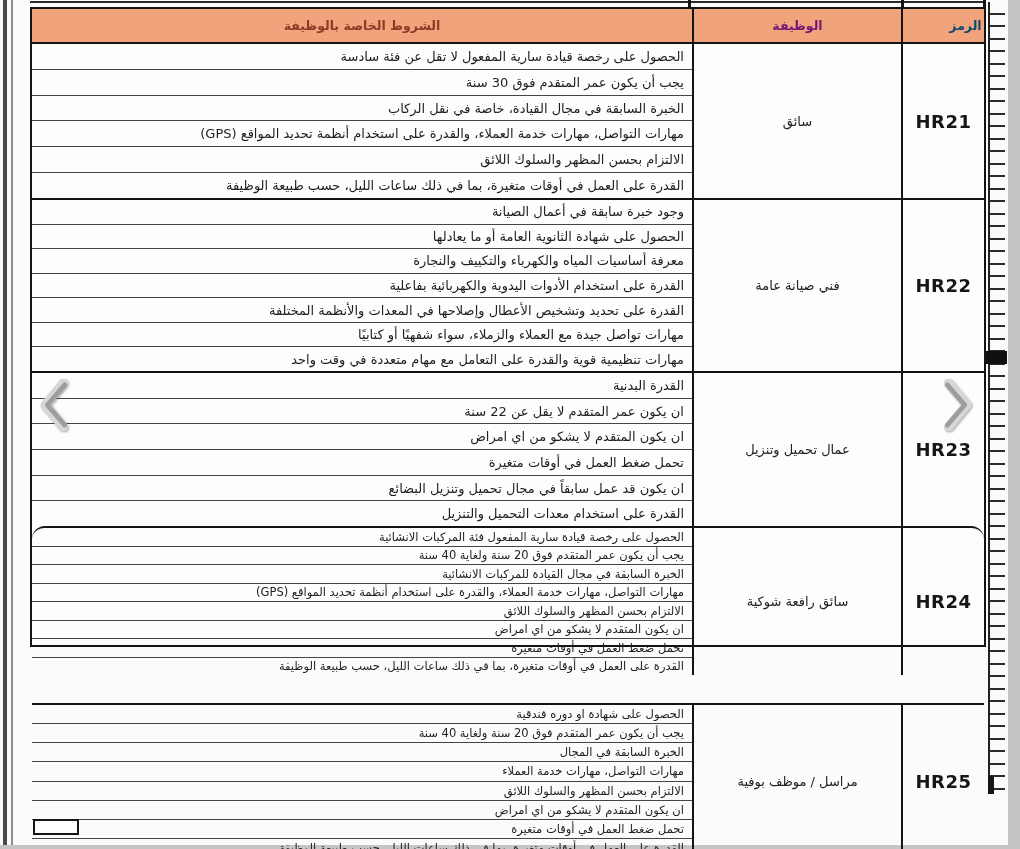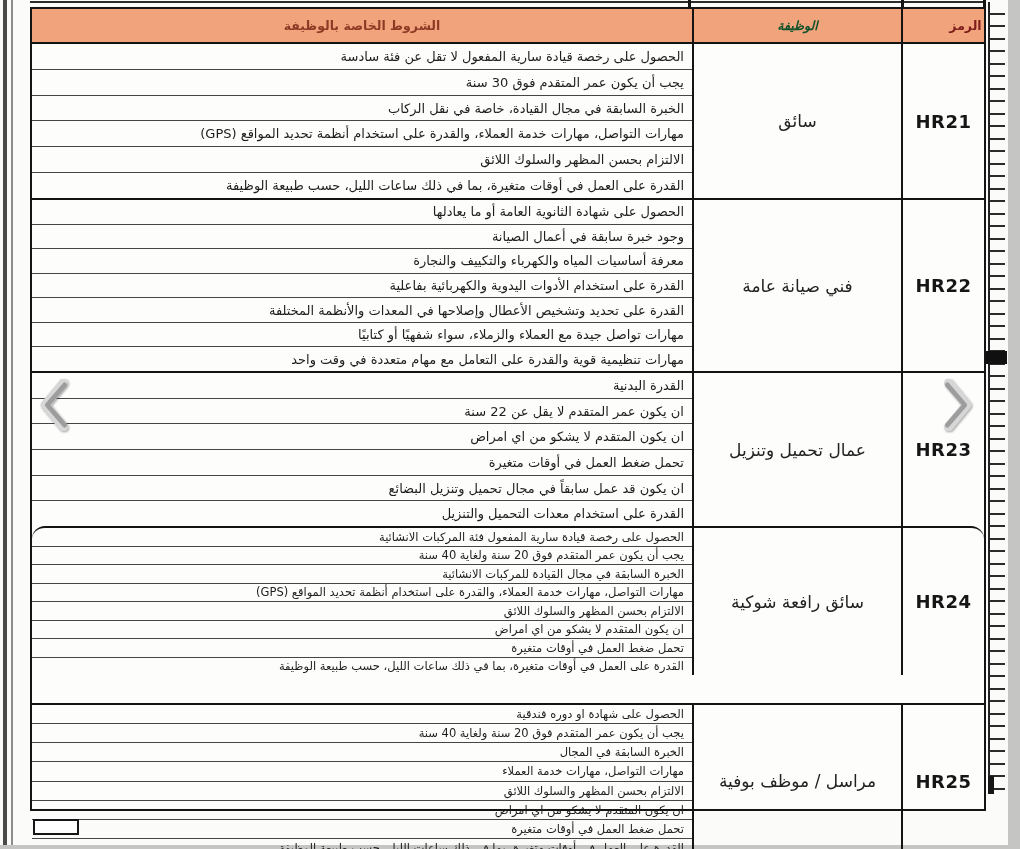--- a/index.html
+++ b/index.html
@@ -8,21 +8,21 @@
     background:#c5c5c4;
     font-family:"DejaVu Sans", sans-serif;
   }
   .paper{position:absolute;left:0;top:0;width:1008px;height:845px;background:#fbfbf9;}
   .edge-a{position:absolute;left:3px;top:0;width:4px;height:845px;background:#4a4a4a;}
   .edge-b{position:absolute;left:11px;top:0;width:2px;height:845px;background:#8d8d8d;}
   .top-line{position:absolute;left:30px;top:1px;width:956px;height:2px;background:#2c2c2c;}
   .top-stub{position:absolute;top:0;width:3px;height:8px;background:#141414;}
 
   .jobs-table{
-    position:absolute;left:30px;top:7px;width:956px;height:804px;
+    position:absolute;left:30px;top:7px;width:956px;height:640px;
     border:2.5px solid #141414;box-sizing:border-box;
     display:flex;flex-direction:column;background:#fdfdfc;
   }
   .header-row{
     display:flex;height:33px;flex:0 0 33px;
   }
   .cell{box-sizing:border-box;}
   .col-cond{width:660px;flex:0 0 660px;}
   .col-job{width:211px;flex:0 0 211px;border-left:2.5px solid #141414;border-right:2.5px solid #141414;}
   .col-code{flex:1;}
@@ -34,21 +34,21 @@
   .section-row:last-child{flex:1;margin-top:28px;}
   .cond-stack{display:flex;flex-direction:column;}
   .crow{
     flex:1;display:flex;align-items:center;direction:rtl;
     padding:4px 8px;font-size:13px;color:#1e1e1e;
     border-bottom:1.6px solid #454545;white-space:nowrap;overflow:hidden;
   }
   .crow:last-child{border-bottom:none;}
   .dense .crow{font-size:11.5px;}
   .job-cell{display:flex;align-items:center;justify-content:center;direction:rtl;
-    font-size:17px;color:#222;}
+    font-size:13px;color:#222;}
   .code-cell{display:flex;align-items:center;justify-content:center;
     font-size:18px;font-weight:bold;color:#161616;letter-spacing:.5px;}
 
   .ruler{
     position:absolute;left:988px;top:2px;width:17px;height:791px;
     border-left:2px solid #222;box-sizing:border-box;
     background:repeating-linear-gradient(to bottom,
       rgba(0,0,0,0) 0, rgba(0,0,0,0) 10.5px, #2b2b2b 10.5px, #2b2b2b 12.5px);
   }
   .ruler-marker{position:absolute;left:986px;top:351px;width:21px;height:13px;background:#101010;}
@@ -71,40 +71,40 @@
 <div class="edge-a"></div>
 <div class="edge-b"></div>
 <div class="top-line"></div>
 <div class="top-stub" style="left:688px"></div>
 <div class="top-stub" style="left:901px"></div>
 <div class="top-stub" style="left:983px"></div>
 
 <div class="jobs-table">
   <div class="header-row">
     <div class="cell col-cond hcell" style="background: rgb(241, 164, 123); color: rgb(143, 58, 38);">الشروط الخاصة بالوظيفة</div>
-    <div class="cell col-job hcell" style="background: rgb(241, 164, 123); color: #14532d; font-style: italic;">الوظيفة</div>
-    <div class="cell col-code hcell" style="background: rgb(241, 164, 123); color: #7f1d1d; padding-left: 44px;">الرمز</div>
+    <div class="cell col-job hcell" style="background: rgb(241, 164, 123); color: #701a75;">الوظيفة</div>
+    <div class="cell col-code hcell" style="background: rgb(241, 164, 123); color: #0c4a6e; padding-left: 44px;">الرمز</div>
   </div>
   <div id="sections">
       <div class="section-row" style="height: 154px;">
         <div class="cell col-cond cond-stack">
           <div class="crow">الحصول على رخصة قيادة سارية المفعول لا تقل عن فئة سادسة</div>
           <div class="crow">يجب أن يكون عمر المتقدم فوق 30 سنة</div>
           <div class="crow">الخبرة السابقة في مجال القيادة، خاصة في نقل الركاب</div>
           <div class="crow">مهارات التواصل، مهارات خدمة العملاء، والقدرة على استخدام أنظمة تحديد المواقع (GPS)</div>
           <div class="crow">الالتزام بحسن المظهر والسلوك اللائق</div>
           <div class="crow">القدرة على العمل في أوقات متغيرة، بما في ذلك ساعات الليل، حسب طبيعة الوظيفة</div>
         </div>
         <div class="cell col-job job-cell">سائق</div>
         <div class="cell col-code code-cell">HR21</div>
       </div>
       <div class="section-row" style="height: 171px;">
         <div class="cell col-cond cond-stack">
+          <div class="crow">وجود خبرة سابقة في أعمال الصيانة</div>
           <div class="crow">الحصول على شهادة الثانوية العامة أو ما يعادلها</div>
-          <div class="crow">وجود خبرة سابقة في أعمال الصيانة</div>
           <div class="crow">معرفة أساسيات المياه والكهرباء والتكييف والنجارة</div>
           <div class="crow">القدرة على استخدام الأدوات اليدوية والكهربائية بفاعلية</div>
           <div class="crow">القدرة على تحديد وتشخيص الأعطال وإصلاحها في المعدات والأنظمة المختلفة</div>
           <div class="crow">مهارات تواصل جيدة مع العملاء والزملاء، سواء شفهيًا أو كتابيًا</div>
           <div class="crow">مهارات تنظيمية قوية والقدرة على التعامل مع مهام متعددة في وقت واحد</div>
         </div>
         <div class="cell col-job job-cell">فني صيانة عامة</div>
         <div class="cell col-code code-cell">HR22</div>
       </div>
       <div class="section-row" style="height: 153px;">

